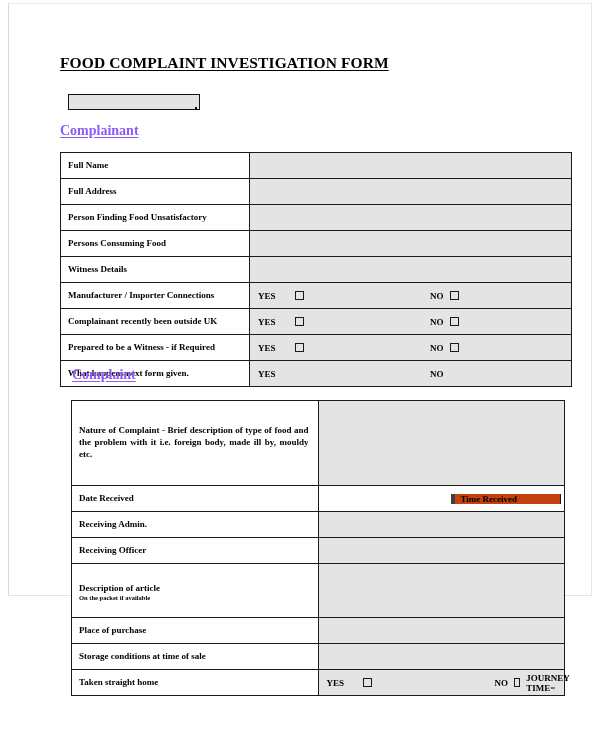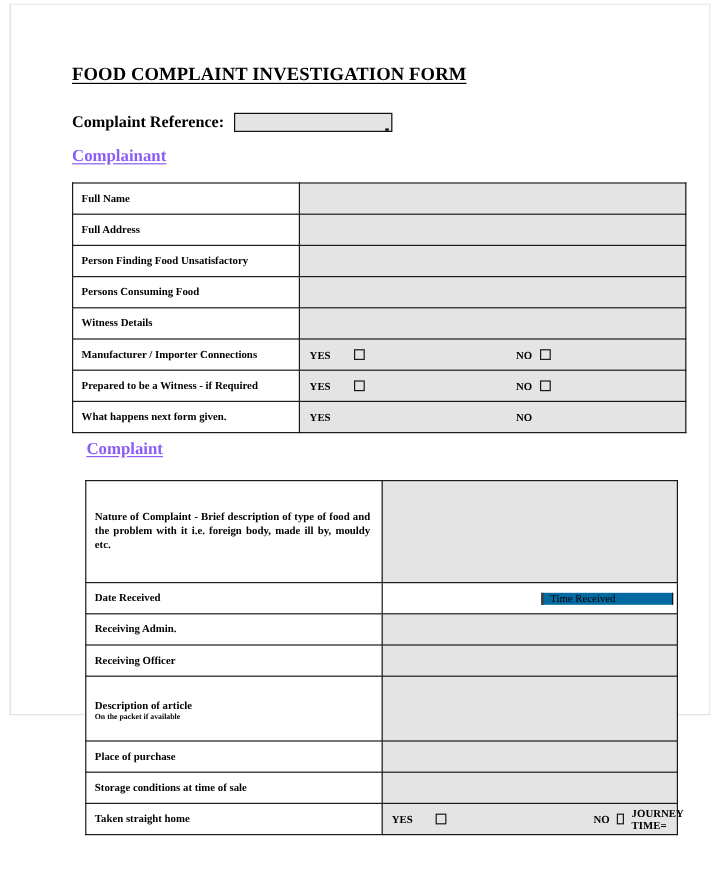--- a/index.html
+++ b/index.html
@@ -182,41 +182,40 @@
   .dr-split {
     display: flex;
     align-items: center;
     height: 100%;
     width: 100%;
   }
   .dr-gap   { flex: 0 0 132px; height: 100%; background: #e4e4e4; }
   .dr-time  {
     flex: 0 0 110px;
     height: 100%;
-    background: #0369a1;
-    border-left: 2px solid #404040;
+    background: #c2410c;
+    border-left: 4px solid #404040;
     border-right: 1px solid #1a1a1a;
     box-sizing: border-box;
     display: flex;
     align-items: center;
     padding-left: 6px;
     font-size: 9px;
-    font-weight: normal;
+    font-weight: bold;
   }
   .dr-rest  { flex: 1 1 auto; height: 100%; background: #e4e4e4; }
 </style>
 </head>
 <body>
 
 <div id="page-sheet">
 
   <div class="doc-title">FOOD COMPLAINT INVESTIGATION FORM</div>
 
   <div class="ref-row">
-    <span class="ref-label">Complaint Reference:</span>
 
     <span class="ref-box">
       <span class="dot"></span>
     </span>
   </div>
 
   <div class="section-head" id="head-complainant">Complainant</div>
 
   <table class="ftable" id="table-complainant">
     <tbody>
@@ -250,20 +249,35 @@
               <span class="cbox"></span>
             </span>
             <span class="yn-right">
               <span>NO</span>
               <span class="cbox"></span>
             </span>
           </div>
         </td>
       </tr>
 
+      <tr>
+        <td class="lbl">Complainant recently been outside UK</td>
+        <td class="yn">
+          <div class="ynsplit">
+            <span class="yn-left">
+              <span>YES</span>
+              <span class="cbox"></span>
+            </span>
+            <span class="yn-right">
+              <span>NO</span>
+              <span class="cbox"></span>
+            </span>
+          </div>
+        </td>
+      </tr>
 
       <tr>
         <td class="lbl">Prepared to be a Witness - if Required</td>
         <td class="yn">
           <div class="ynsplit">
             <span class="yn-left">
               <span>YES</span>
               <span class="cbox"></span>
             </span>
             <span class="yn-right">

